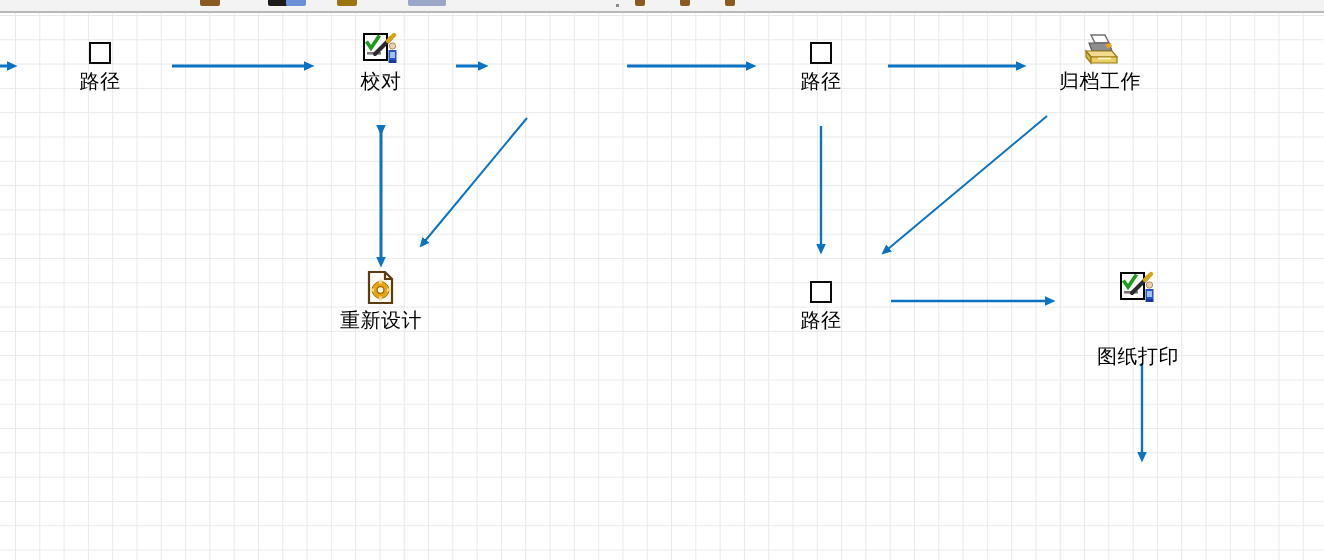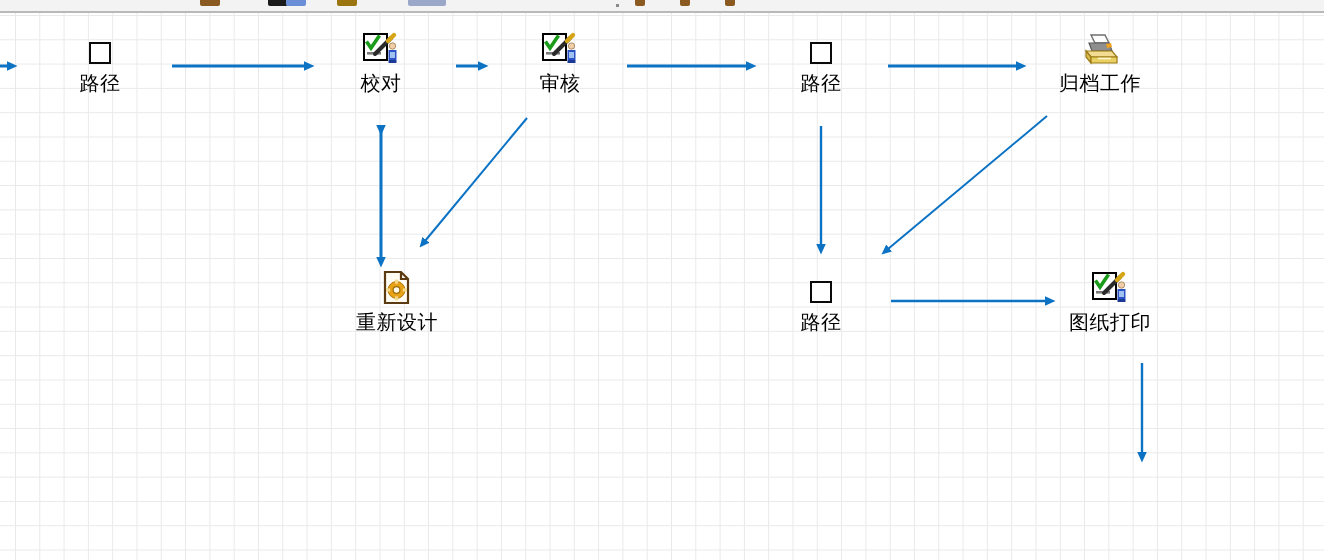--- a/index.html
+++ b/index.html
@@ -28,20 +28,21 @@
 
   
   #canvas{
     position:absolute;left:0;top:13px;width:1324px;height:547px;
     background-color:#ffffff;
     background-image:
       linear-gradient(to right, #e9e9e9 1px, transparent 1px),
       linear-gradient(to bottom, #e9e9e9 1px, transparent 1px);
     background-size:24.3px 24.3px;
     background-position:15px 2px;
+    font-family:Liberation Mono, monospace;
   }
 
   
   .node{
     position:absolute;
     display:flex;flex-direction:column;align-items:center;
     width:130px;
     transform:translateX(-65px);
   }
   .node .glyph{
@@ -145,37 +146,20 @@
           <path d="M27,10 L33,4" stroke="#d6a516" stroke-width="4.4" stroke-linecap="round"></path>
           <circle cx="31.5" cy="15" r="3.2" fill="#f0cfa8" stroke="#9c7a50" stroke-width="0.8"></circle>
           <path d="M27.5,19 h8 v10 h-8 z" fill="#2b52c4"></path>
           <path d="M29,21 h5 v6 h-5 z" fill="#9fc2f0"></path>
           <rect x="27.5" y="29" width="8" height="3" fill="#1a3a95"></rect>
         </svg>
       </div>
       <div class="label">校对</div>
     </div>
 
-    <div class="node" style="left:560px;top:16px;">
-      <div class="glyph">
-        <svg width="40" height="36" viewBox="0 0 40 36">
-          <rect x="2" y="2" width="25" height="28" fill="#000"></rect>
-          <rect x="4" y="4" width="21" height="24" fill="#fff"></rect>
-          <path d="M6.5,12 L10,17 L17.5,6" stroke="#1a9b1a" stroke-width="3.6" fill="none" stroke-linecap="square"></path>
-          <rect x="6" y="21" width="14" height="2.6" fill="#7a7a7a"></rect>
-          <path d="M14,23 L30,7" stroke="#2b2b2b" stroke-width="4" stroke-linecap="round"></path>
-          <path d="M27,10 L33,4" stroke="#d6a516" stroke-width="4.4" stroke-linecap="round"></path>
-          <circle cx="31.5" cy="15" r="3.2" fill="#f0cfa8" stroke="#9c7a50" stroke-width="0.8"></circle>
-          <path d="M27.5,19 h8 v10 h-8 z" fill="#2b52c4"></path>
-          <path d="M29,21 h5 v6 h-5 z" fill="#9fc2f0"></path>
-          <rect x="27.5" y="29" width="8" height="3" fill="#1a3a95"></rect>
-        </svg>
-      </div>
-      <div class="label">审核</div>
-    </div>
 
     <div class="node" style="left:821px;top:16px;">
       <div class="glyph">
           <div class="sq"></div>
         </div>
       <div class="label">路径</div>
     </div>
 
     <div class="node" style="left:1100px;top:16px;justify-content:space-between;">
       <div class="glyph">
@@ -185,21 +169,21 @@
           <path d="M27,13 l5,-1 l1,4 l-5,1 z" fill="#f0a020"></path>
           <path d="M7,20 L33,20 L38,26 L12,26 Z" fill="#f2dc92" stroke="#9a7a16" stroke-width="1.2"></path>
           <path d="M7,20 L12,26 L12,32 L7,26 Z" fill="#d9bb4e" stroke="#9a7a16" stroke-width="1.2"></path>
           <path d="M12,26 L38,26 L38,32 L12,32 Z" fill="#eacf62" stroke="#9a7a16" stroke-width="1.2"></path>
           <path d="M19,27.5 h13" stroke="#fff7cf" stroke-width="1.6"></path>
         </svg>
       </div>
       <div class="label">归档工作</div>
     </div>
 
-    <div class="node" style="left:397px;top:255px;">
+    <div class="node" style="left:381px;top:255px;">
       <div class="glyph">
         <svg width="34" height="36" viewBox="0 0 34 36">
           <path d="M5,2 H21 L28,9 V33 H5 Z" fill="#fffdf4" stroke="#5c3a12" stroke-width="2.2"></path>
           <path d="M21,2 V9 H28" fill="none" stroke="#5c3a12" stroke-width="2.2"></path>
           <g transform="translate(16.5,20)">
             <circle r="8.4" fill="#e8a215"></circle>
             <circle r="8.4" fill="none" stroke="#b07408" stroke-width="1"></circle>
             <g fill="#f6d98a">
               <rect x="-1.6" y="-10.4" width="3.2" height="4"></rect>
               <rect x="-1.6" y="6.4" width="3.2" height="4"></rect>
@@ -213,21 +197,21 @@
       <div class="label">重新设计</div>
     </div>
 
     <div class="node" style="left:821px;top:255px;">
       <div class="glyph">
           <div class="sq"></div>
         </div>
       <div class="label">路径</div>
     </div>
 
-    <div class="node" style="left:1110px;top:255px;">
+    <div class="node" style="left:1138px;top:255px;gap:36px;">
       <div class="glyph">
         <svg width="40" height="36" viewBox="0 0 40 36">
           <rect x="2" y="2" width="25" height="28" fill="#000"></rect>
           <rect x="4" y="4" width="21" height="24" fill="#fff"></rect>
           <path d="M6.5,12 L10,17 L17.5,6" stroke="#1a9b1a" stroke-width="3.6" fill="none" stroke-linecap="square"></path>
           <rect x="6" y="21" width="14" height="2.6" fill="#7a7a7a"></rect>
           <path d="M14,23 L30,7" stroke="#2b2b2b" stroke-width="4" stroke-linecap="round"></path>
           <path d="M27,10 L33,4" stroke="#d6a516" stroke-width="4.4" stroke-linecap="round"></path>
           <circle cx="31.5" cy="15" r="3.2" fill="#f0cfa8" stroke="#9c7a50" stroke-width="0.8"></circle>
           <path d="M27.5,19 h8 v10 h-8 z" fill="#2b52c4"></path>

